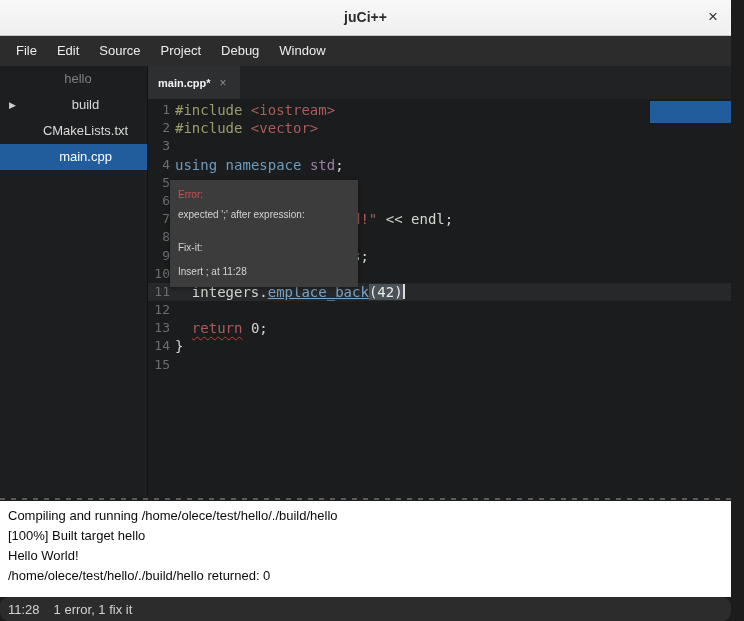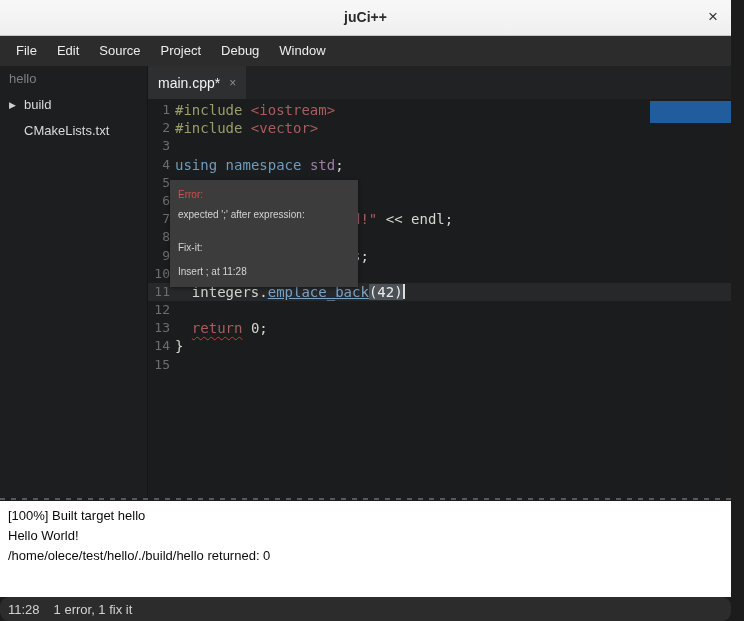--- a/index.html
+++ b/index.html
@@ -14,32 +14,32 @@
   .close-btn{position:absolute;right:13px;top:0;height:35px;line-height:34px;
     font-size:17px;color:#333;cursor:default;}
 
   
   .menubar{position:absolute;top:36px;left:0;right:0;height:30px;background:#2c2c2c;
     display:flex;align-items:center;padding-left:6px;box-sizing:border-box;}
   .menu-item{padding:0 10px;font-size:13px;color:#ececec;line-height:30px;}
 
   
   .sidebar{position:absolute;top:66px;left:0;width:148px;bottom:118px;
-    background:#1d1e1f;border-right:1px solid #141414;box-sizing:border-box;}
+    background:#1d1e1f;border-right:1px solid #141414;box-sizing:border-box;text-align:center;}
   .project-label{height:26px;line-height:26px;padding-left:9px;font-size:13px;color:#7f7f7f;}
   .tree-item{height:26px;line-height:26px;padding-left:24px;font-size:13px;color:#dadada;
     position:relative;white-space:nowrap;}
   .tree-item.selected{background:#215d9c;color:#ffffff;}
   .expander{position:absolute;left:9px;top:0;font-size:9px;color:#cfcfcf;line-height:26px;}
 
   
   .tabbar{position:absolute;left:148px;right:0;top:66px;height:33px;background:#212223;}
   .tab{position:absolute;left:0;top:0;height:33px;min-width:92px;background:#2d2f31;
     display:flex;align-items:center;gap:9px;padding:0 10px;box-sizing:border-box;}
-  .tab-label{font-size:14px;font-weight:normal;color:#f2f2f2;}
+  .tab-label{font-size:11px;font-weight:bold;color:#f2f2f2;}
   .tab-close{font-size:12px;color:#8e8e8e;}
 
   
   .editor{position:absolute;left:148px;right:0;top:99px;bottom:124px;background:#1b1c1d;
     font-family:"DejaVu Sans Mono",monospace;font-size:14px;overflow:hidden;padding-top:2px;}
   .code-line{display:flex;height:18.2px;line-height:18.2px;white-space:pre;}
   .code-line.cur{background:#26282a;}
   .ln{flex:none;width:22px;padding-right:5px;text-align:right;font-size:13px;color:#6b6e70;}
   .code{flex:1;}
   .tk-pl{color:#d3d7cf;}
@@ -95,20 +95,21 @@
       <div class="menu-item">Project</div>
       <div class="menu-item">Debug</div>
       <div class="menu-item">Window</div>
     </div>
 
   <div class="sidebar">
     <div class="project-label">hello</div>
     <div>
         <div class="tree-item"><span class="expander">▶</span><span>build</span></div>
         <div class="tree-item"><span>CMakeLists.txt</span></div>
+        <div class="tree-item selected"><span>main.cpp</span></div>
       </div>
   </div>
 
   <div class="tabbar">
     <div class="tab">
       <span class="tab-label">main.cpp*</span>
       <span class="tab-close">×</span>
     </div>
   </div>
 
@@ -140,20 +141,21 @@
     <p class="tt-fix-label">Fix-it:</p>
     <p class="tt-fix-text">Insert ; at 11:28</p>
   </div>
 
   <div class="divider">
     <div class="dashes"></div>
   </div>
 
   <div class="terminal">
     <div>
+        <div class="term-line">Compiling and running /home/olece/test/hello/./build/hello</div>
         <div class="term-line">[100%] Built target hello</div>
         <div class="term-line">Hello World!</div>
         <div class="term-line">/home/olece/test/hello/./build/hello returned: 0</div>
       </div>
   </div>
 
   <div class="statusbar">
     <span>11:28</span>
     <span>1 error, 1 fix it</span>
   </div>

